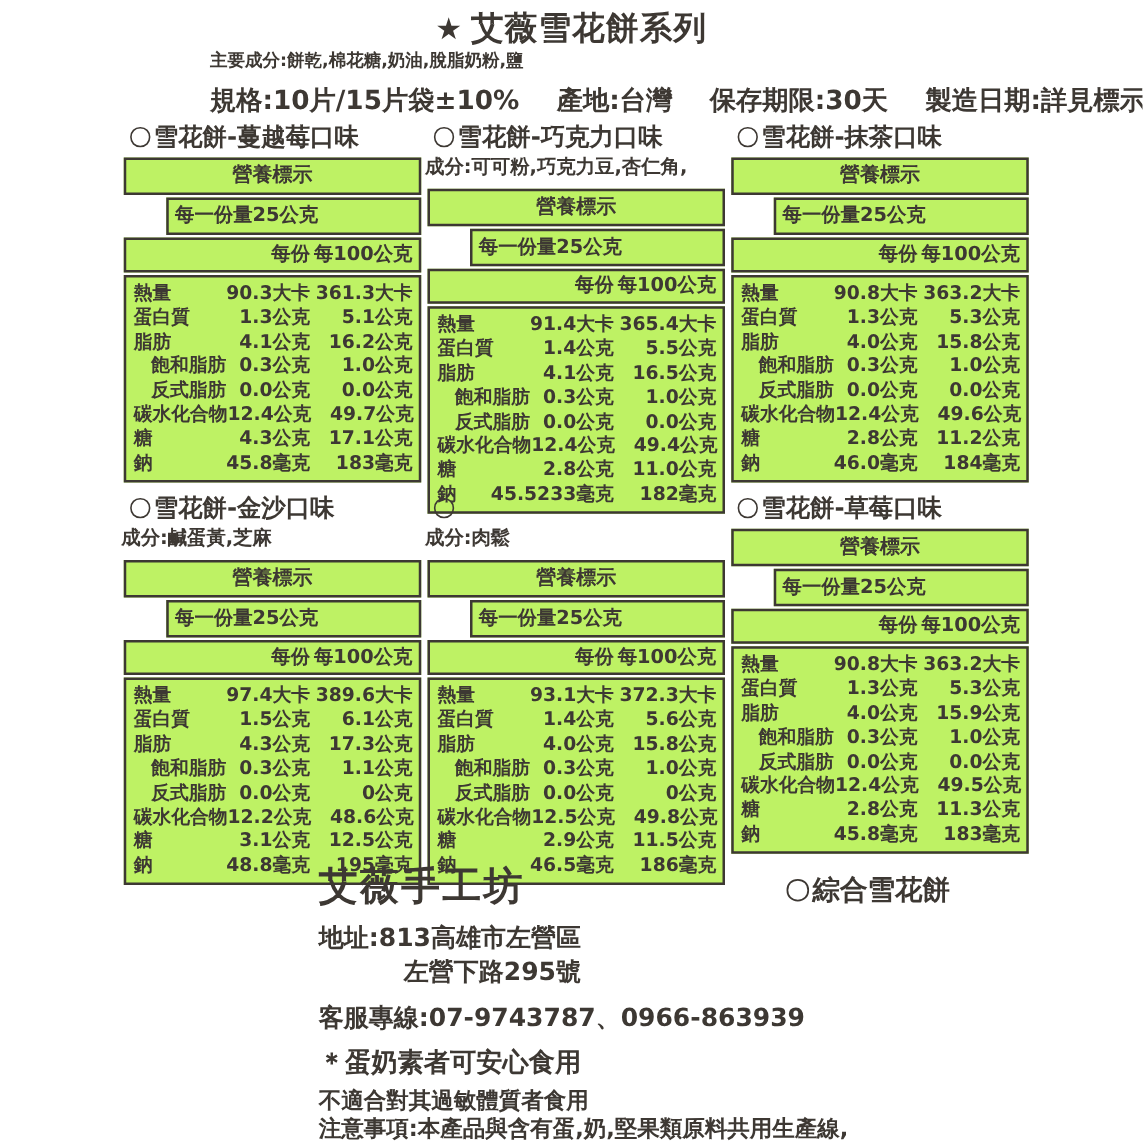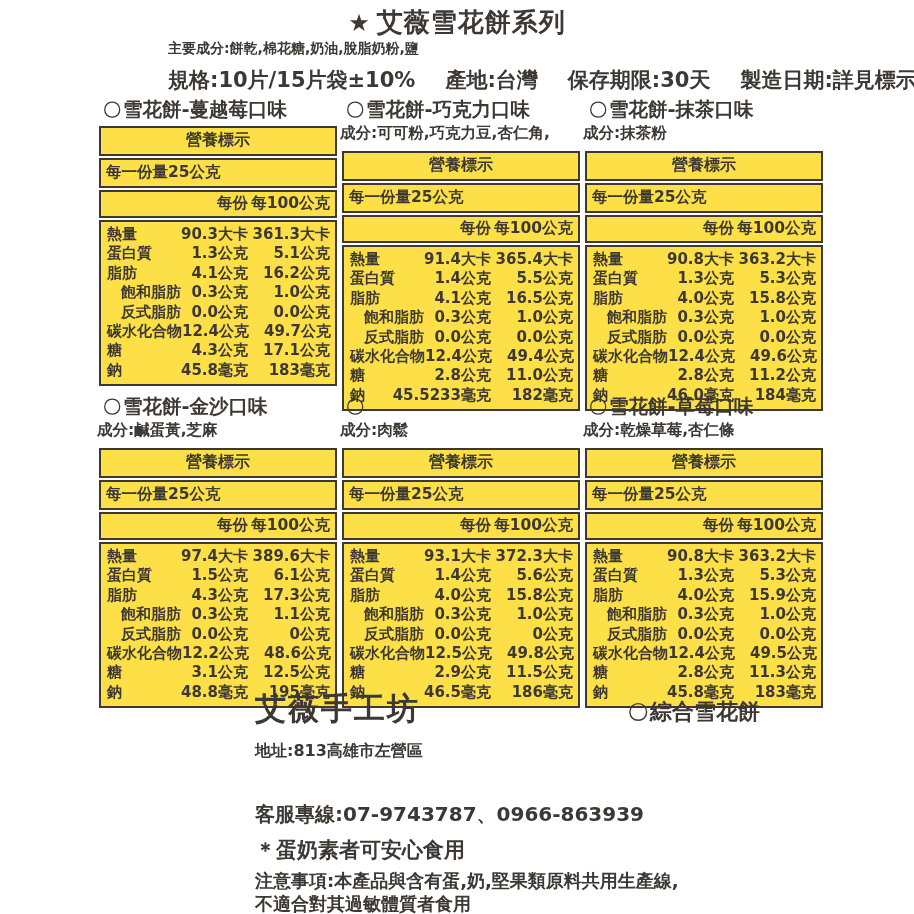--- a/index.html
+++ b/index.html
@@ -17,35 +17,35 @@
   .flavor-row { position:absolute; left:99px; display:grid; grid-template-columns:238px 238px 238px; column-gap:5px; }
   #flavor-row-1 { top:96px; }
   #flavor-row-2 { top:393px; }
 
   .flavor-card { width:238px; }
   .flavor-title { font-size:19.5px; white-space:nowrap; height:27px; display:flex; align-items:center; margin-left:4px; }
   .flavor-title .circle { font-size:18px; margin-right:2px; }
   .flavor-ingredients { font-size:15.5px; white-space:nowrap; height:25px; margin-left:-2px; }
 
   .nutri-table { margin-top:3px; }
-  .nt-box { border:2px solid var(--ink); margin-bottom:2px; background:#fde047; }
+  .nt-box { border:2px solid var(--ink); margin-bottom:2px; background:#bef264; }
   .nt-title { text-align:center; font-size:16px; padding:2px 0 3px; }
-  .nt-serving { font-size:15.5px; padding:2px 4px 3px 5px; }
+  .nt-serving { font-size:15.5px; padding:2px 4px 3px 5px;margin-left:34px; }
   .nt-colhead { display:grid; grid-template-columns:1fr 67px 82px; font-size:15.5px; padding:1px 5px 2px 6px; }
   .nt-colhead span { display:flex; justify-content:flex-end; white-space:nowrap; }
   .nt-data { padding:3px 5px 4px 6px; font-size:15px; margin-bottom:0; }
   .nt-row { display:grid; grid-template-columns:1fr 67px 82px; line-height:19.4px; }
   .nt-row .lbl { white-space:nowrap; }
   .nt-row .lbl.indent { padding-left:10px;text-align:right; }
   .nt-row .val { display:flex; justify-content:flex-end; white-space:nowrap; }
 
   .brand { position:absolute; left:255px; top:688px; font-size:31px; letter-spacing:2px; }
   .combo { position:absolute; left:628px; top:697px; font-size:22px; display:flex; align-items:center; }
   .combo .circle { font-size:20px; margin-right:2px; }
-  .address { position:absolute; left:255px; top:737px; font-size:16px; line-height:27px;text-align:right; }
+  .address { position:absolute; left:255px; top:737px; font-size:20px; line-height:27px;text-align:right; }
   .service { position:absolute; left:255px; top:801px; font-size:20px; }
   .vegnote { position:absolute; left:255px; top:836px; font-size:21px; }
   .warning { position:absolute; left:255px; top:869px; font-size:18px; line-height:23px; }
 </style>
 </head>
 <body>
 
 <div class="header-title">
   <span class="star">★</span><span>艾薇雪花餅系列</span>
 </div>
@@ -173,21 +173,20 @@
             <span class="val">182毫克</span>
           </div>
         </div>
       </div>
     </div>
     <div class="flavor-card">
       <div class="flavor-title">
         <span class="circle">〇</span>
         <span>雪花餅-抹茶口味</span>
       </div>
-      <div class="flavor-ingredients">成分:抹茶粉</div>
       <div class="nutri-table">
         <div class="nt-box nt-title">營養標示</div>
         <div class="nt-box nt-serving">每一份量25公克</div>
         <div class="nt-box nt-colhead">
           <span></span>
           <span>每份</span>
           <span>每100公克</span>
         </div>
         <div class="nt-box nt-data">
           <div class="nt-row">
@@ -348,21 +347,20 @@
             <span class="val">186毫克</span>
           </div>
         </div>
       </div>
     </div>
     <div class="flavor-card">
       <div class="flavor-title">
         <span class="circle">〇</span>
         <span>雪花餅-草莓口味</span>
       </div>
-      <div class="flavor-ingredients">成分:乾燥草莓,杏仁條</div>
       <div class="nutri-table">
         <div class="nt-box nt-title">營養標示</div>
         <div class="nt-box nt-serving">每一份量25公克</div>
         <div class="nt-box nt-colhead">
           <span></span>
           <span>每份</span>
           <span>每100公克</span>
         </div>
         <div class="nt-box nt-data">
           <div class="nt-row">
@@ -410,19 +408,20 @@
     </div>
   </div>
 
 <div class="brand">艾薇手工坊</div>
 <div class="combo">
   <span class="circle">〇</span>
     <span>綜合雪花餅</span>
 </div>
 <div class="address">
   <div>地址:813高雄市左營區</div>
+  <div>左營下路295號</div>
 </div>
 <div class="service">客服專線:07-9743787、0966-863939</div>
 <div class="vegnote">＊蛋奶素者可安心食用</div>
 <div class="warning">
+  <div>不適合對其過敏體質者食用</div>
   <div>注意事項:本產品與含有蛋,奶,堅果類原料共用生產線,</div>
-  <div>不適合對其過敏體質者食用</div>
 </div>
 
 </body></html>

